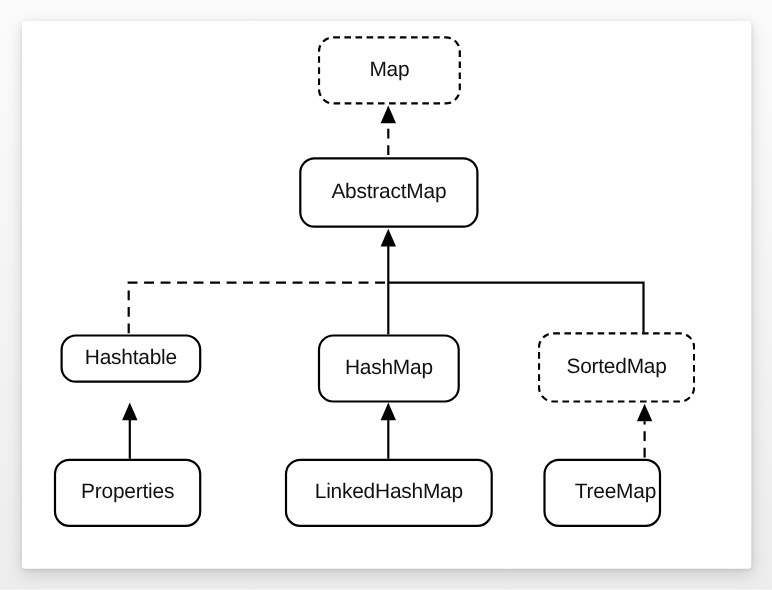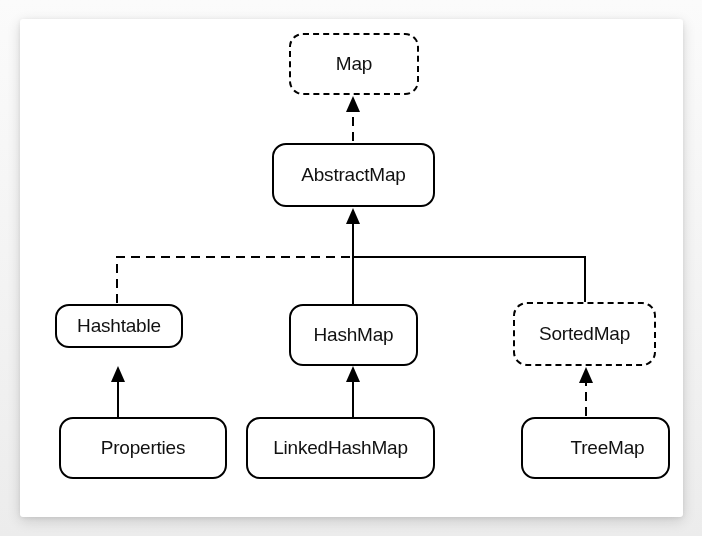--- a/index.html
+++ b/index.html
@@ -39,24 +39,24 @@
     display:flex;align-items:center;justify-content:center;
     text-align:right;
     white-space:nowrap;
   }
   .node.dashed{border-style:dashed;}
   
   #n-map           {left:289px;top:33px; width:130px;height:62px;}
   #n-abstractmap   {left:272px;top:143px;width:163px;height:64px;}
   #n-hashtable     {left:55px; top:304px;width:128px;height:44px;}
   #n-hashmap       {left:289px;top:304px;width:129px;height:62px;}
-  #n-sortedmap     {left:513px;top:302px;width:143px;height:64px;}
-  #n-properties    {left:59px; top:417px;width:168px;height:62px;}
-  #n-linkedhashmap {left:246px;top:417px;width:189px;height:62px;}
-  #n-treemap       {left:521px;top:417px;width:149px;height:62px;padding-left:24px;}
+  #n-sortedmap     {left:489px;top:302px;width:143px;height:64px;}
+  #n-properties    {left:49px; top:417px;width:134px;height:62px;}
+  #n-linkedhashmap {left:259px;top:417px;width:189px;height:62px;}
+  #n-treemap       {left:494px;top:417px;width:107px;height:62px;padding-left:24px;}
 
   .edge-line{stroke:var(--line);stroke-width:2;fill:none;}
   .edge-dashed{stroke-dasharray:9 6;}
   .arrowhead{fill:var(--line);stroke:none;}
 </style>
 </head>
 <body>
 
 <div class="card"></div>
 

